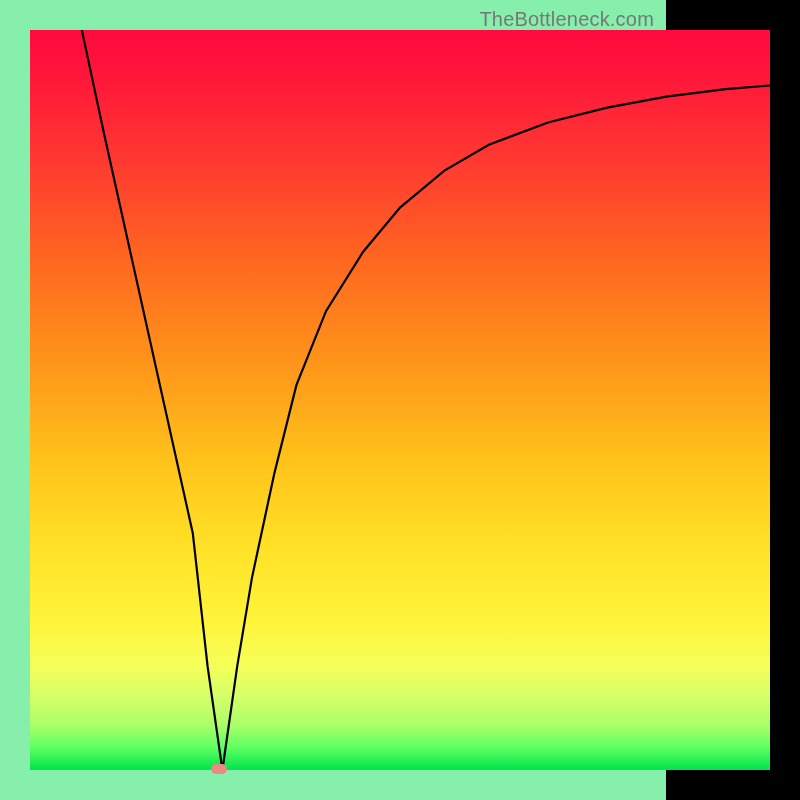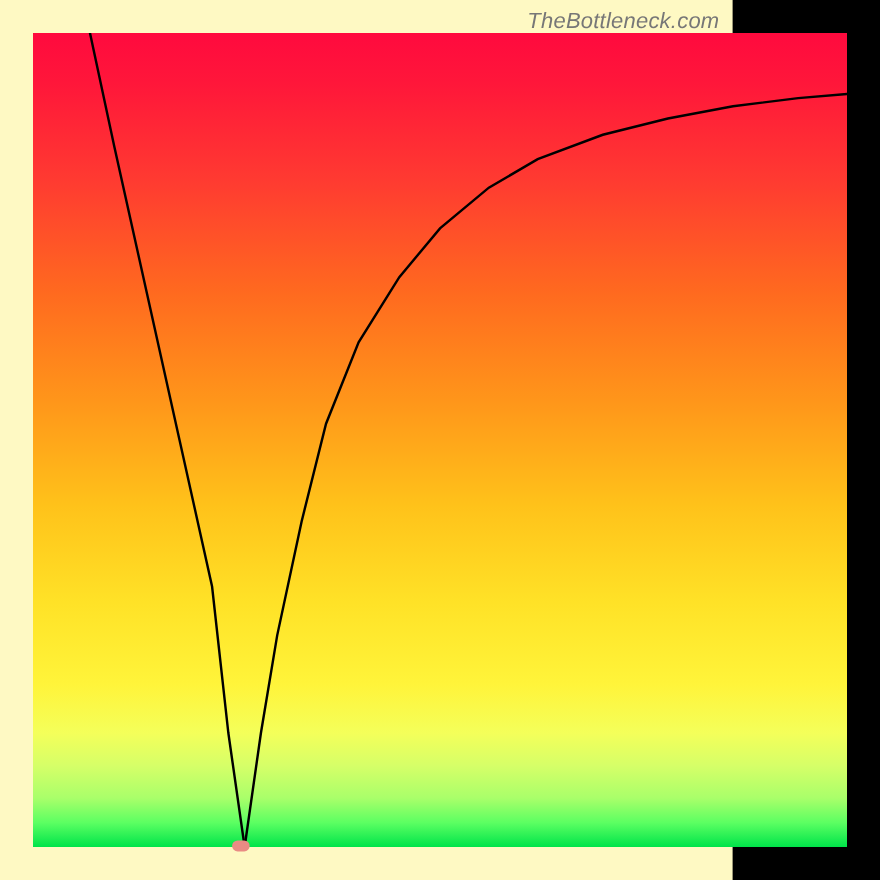--- a/index.html
+++ b/index.html
@@ -10,22 +10,21 @@
     background: #000;
     overflow: hidden;
     font-family: Arial, Helvetica, sans-serif;
   }
   .chart-frame {
     position: absolute;
     left: 0;
     top: 0;
     width: 666px;
     height: 800px;
-    background: #fef9c3;
-    font-style: italic;
+    background: #86efac;
   }
   .plot-area {
     position: absolute;
     left: 30px;
     top: 30px;
     width: 740px;
     height: 740px;
     
     background: linear-gradient(
       to bottom,

